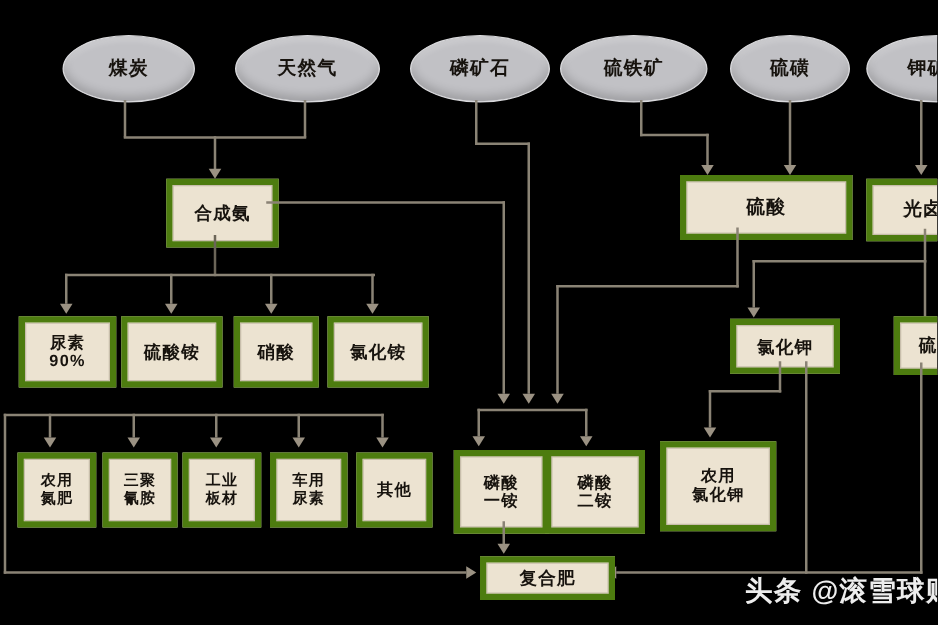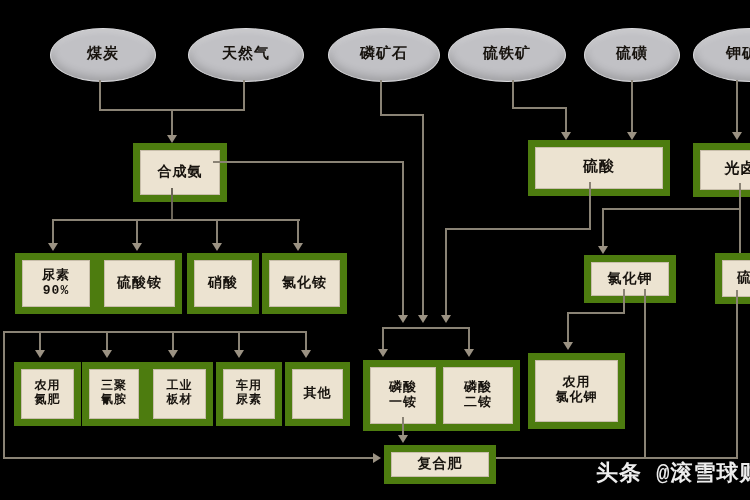--- a/index.html
+++ b/index.html
@@ -1,31 +1,31 @@
 <!DOCTYPE html>
 <html><head>
 <meta charset="utf-8">
 <style>
   html,body{margin:0;padding:0;background:#000;}
   #stage{
     position:relative;width:750px;height:500px;background:#000;
-    overflow:hidden;font-family:Liberation Mono, monospace;
+    overflow:hidden;font-family:Liberation Sans, sans-serif;
   }
   .node{
     position:absolute;display:flex;align-items:center;justify-content:center;
     text-align:center;font-weight:bold;color:#17130e;
     white-space:pre-line;line-height:1.15;letter-spacing:1px;
   }
   .ellipse{
     background:#c1c1c5;border:1px solid #d9d9dc;border-radius:50%;
     font-size:15px;
     box-shadow:inset 0 -4px 8px rgba(0,0,0,.18), inset 0 3px 5px rgba(255,255,255,.25);
   }
   .box{
-    background:#ece3d1;border:7px solid #4d7c0f;
+    background:#ece3d1;border:5px solid #4d7c0f;
     box-shadow:inset 0 0 0 1px rgba(90,80,60,.25);
     font-size:14px;
   }
   .f13{font-size:13px;} .f12{font-size:12px;}
   .ln{position:absolute;background:#8a8375;}
   .ln.dim{background:#6b6558;}
   .ad,.al,.ar{position:absolute;width:0;height:0;}
   .ad{border-left:5px solid transparent;border-right:5px solid transparent;border-top:8px solid #9b9283;}
   .al{border-top:5px solid transparent;border-bottom:5px solid transparent;border-right:8px solid #9b9283;}
   .ar{border-top:5px solid transparent;border-bottom:5px solid transparent;border-left:8px solid #9b9283;}
@@ -81,21 +81,21 @@
   <div class="ln" style="left:422px;top:114px;width:2px;height:201px;"></div>
   <div class="ad" style="left:418px;top:315px;"></div>
 
   <div class="ln" style="left:512px;top:80px;width:2px;height:29px;"></div>
   <div class="ln" style="left:512px;top:107px;width:55px;height:2px;"></div>
   <div class="ln" style="left:565px;top:107px;width:2px;height:26px;"></div>
   <div class="ad" style="left:561px;top:132px;"></div>
   <div class="ln" style="left:631px;top:80px;width:2px;height:53px;"></div>
   <div class="ad" style="left:627px;top:132px;"></div>
 
-  <div class="node box" style="left:528px;top:140px;width:128px;height:42px;font-size:15px;">硫酸</div>
+  <div class="node box" style="left:544px;top:140px;width:128px;height:42px;font-size:15px;">硫酸</div>
 
   <div class="ln" style="left:589px;top:182px;width:2px;height:48px;"></div>
   <div class="ln" style="left:445px;top:228px;width:146px;height:2px;"></div>
   <div class="ln" style="left:445px;top:228px;width:2px;height:87px;"></div>
   <div class="ad" style="left:441px;top:315px;"></div>
 
   <div class="ln" style="left:382px;top:327px;width:88px;height:2px;"></div>
   <div class="ln" style="left:382px;top:327px;width:2px;height:22px;"></div>
   <div class="ad" style="left:378px;top:349px;"></div>
   <div class="ln" style="left:468px;top:327px;width:2px;height:22px;"></div>

